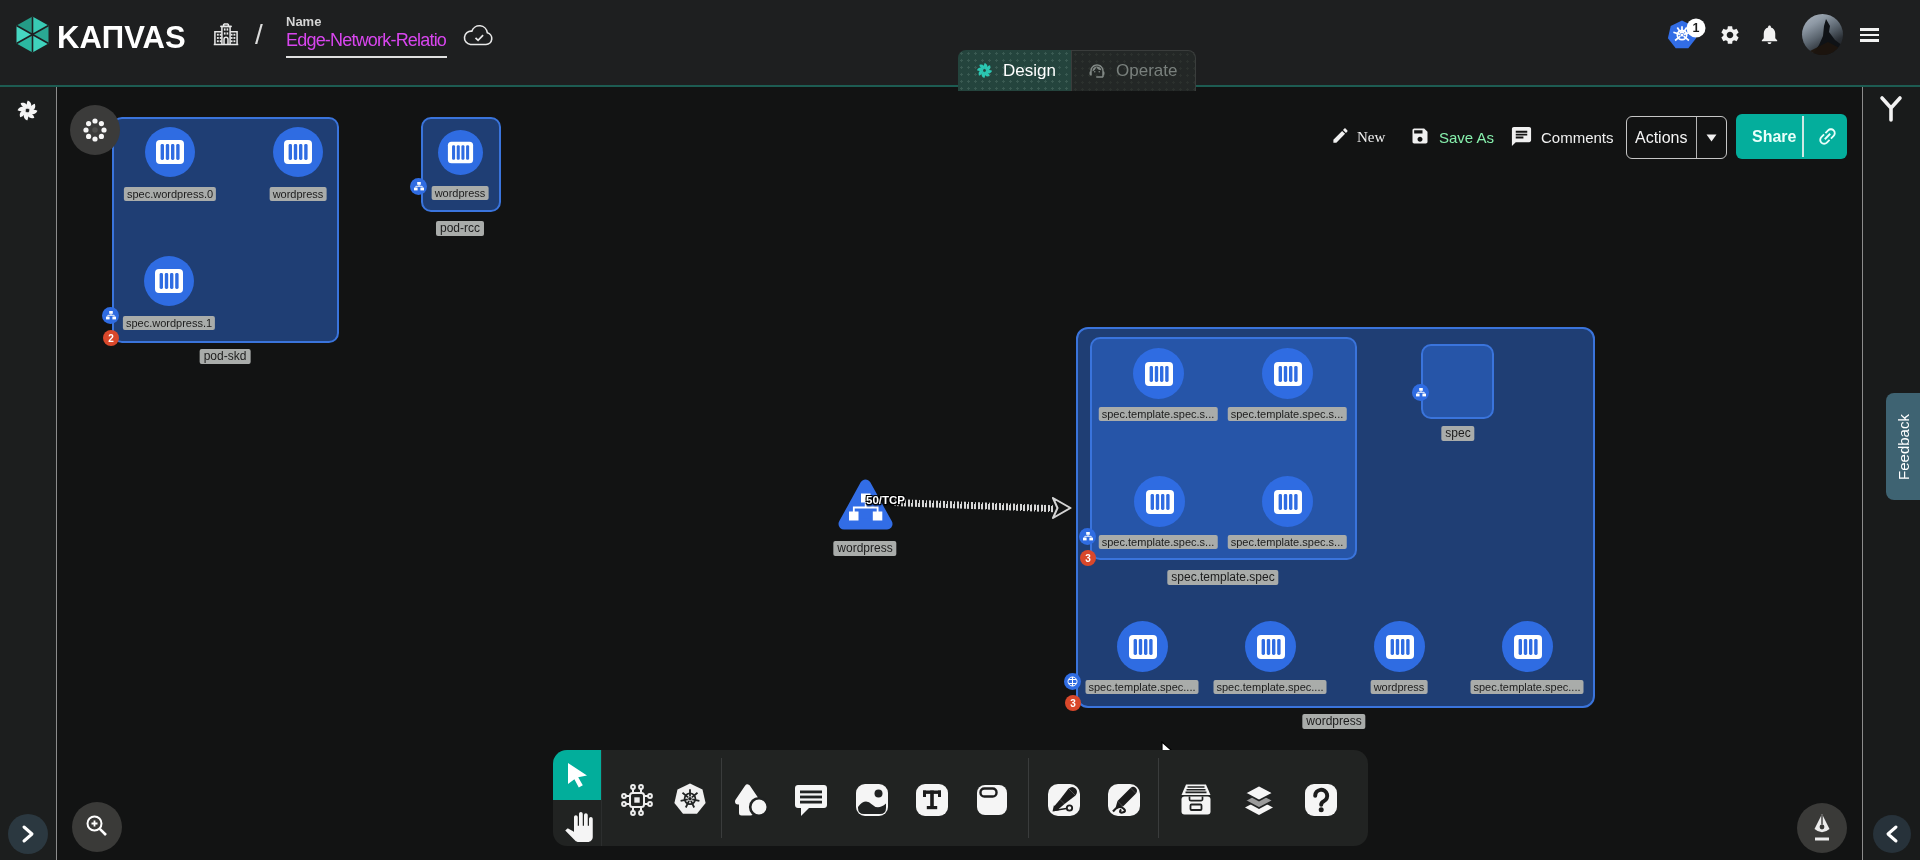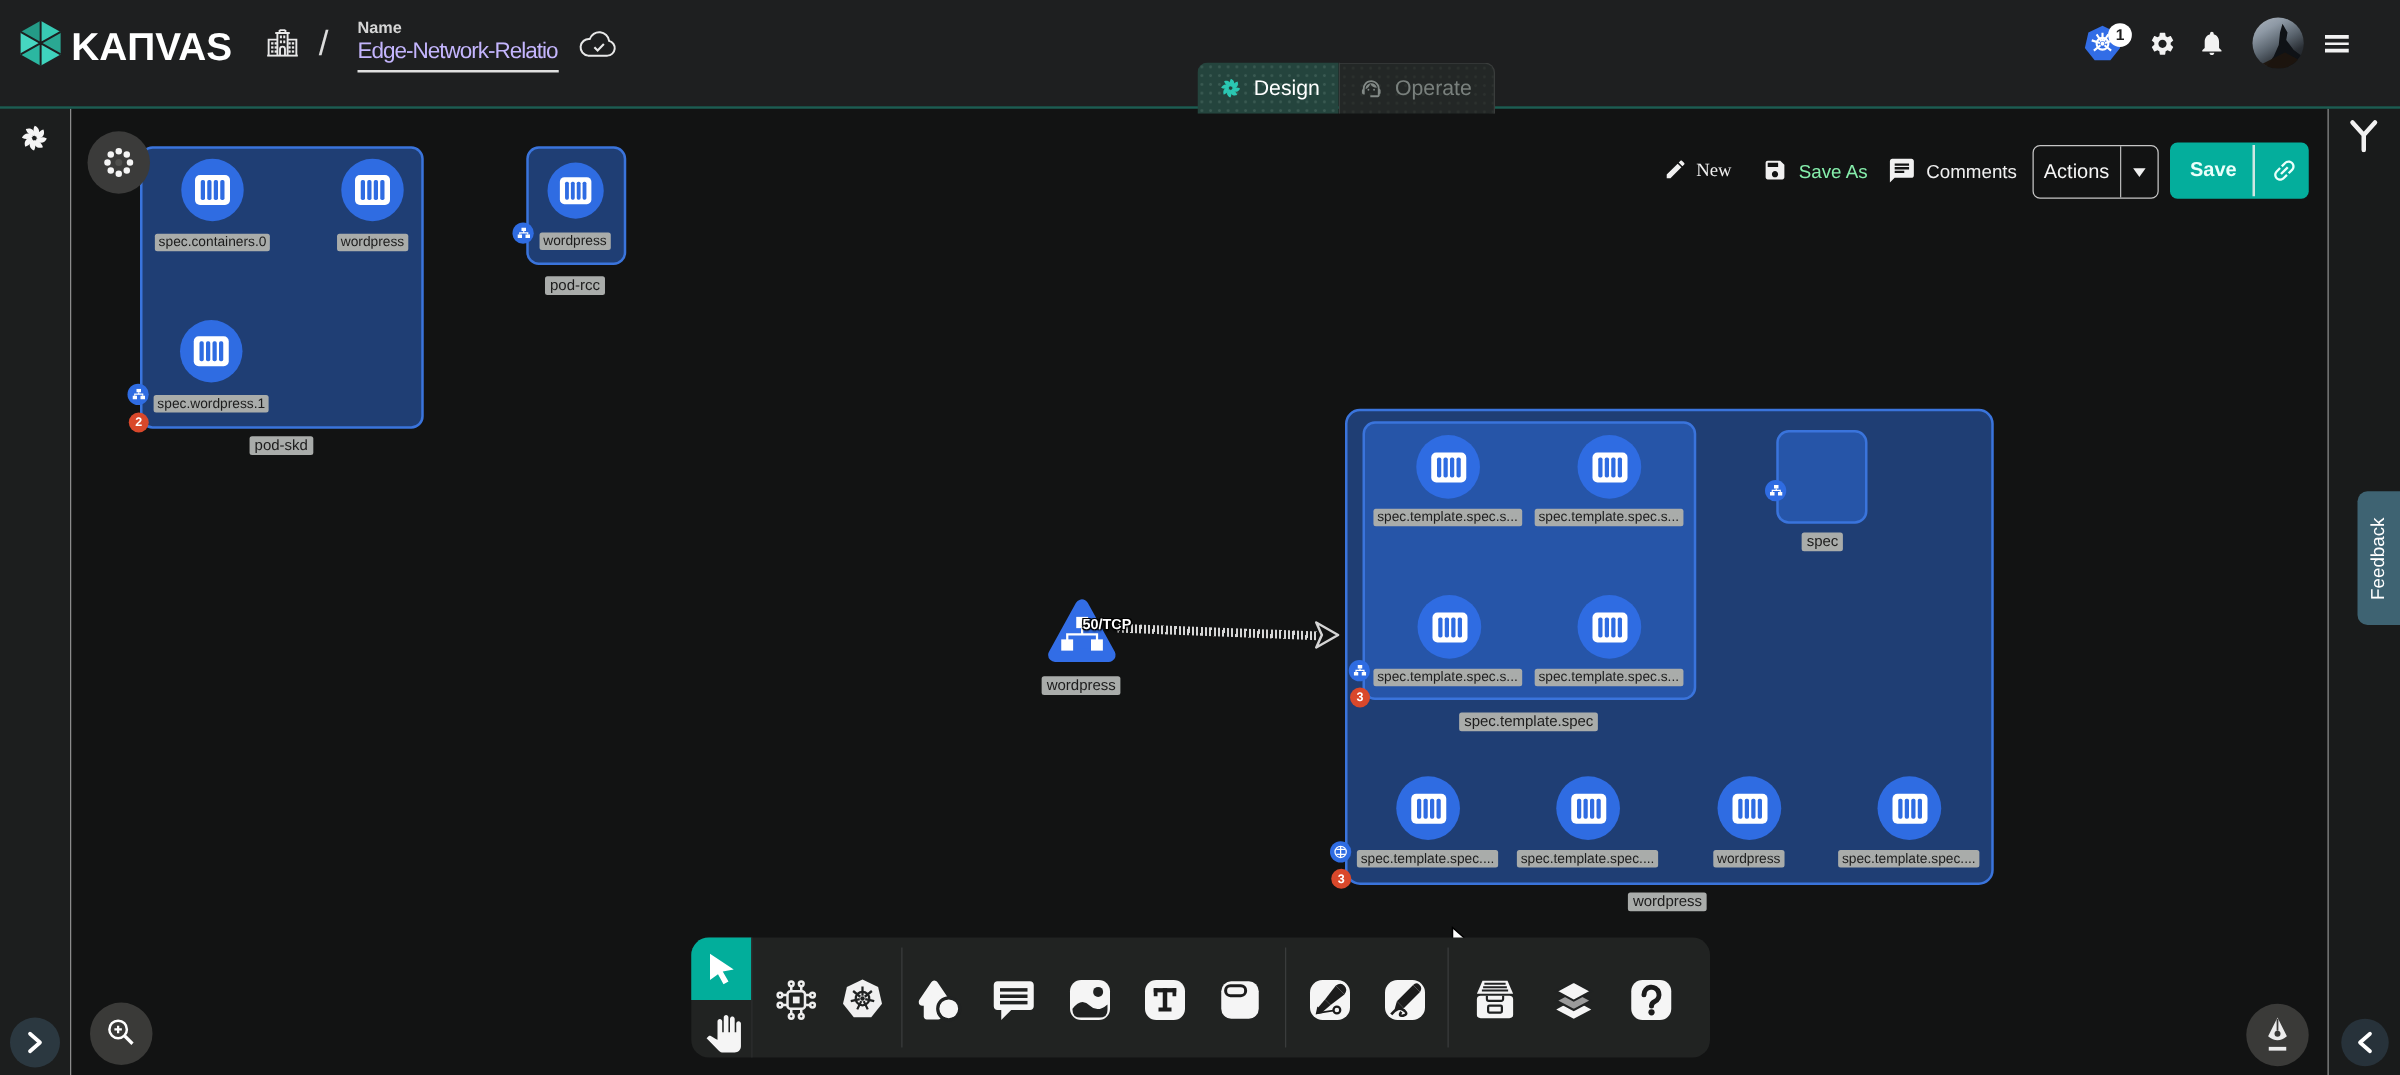--- a/index.html
+++ b/index.html
@@ -63,21 +63,21 @@
       <rect x="16" y="17.4" width="1.6" height="1.6"></rect>
         <rect x="18.4" y="17.4" width="1.6" height="1.6"></rect>
       <rect x="10.2" y="7.2" width="1.4" height="1.9"></rect>
         <rect x="12.5" y="7.2" width="1.4" height="1.9"></rect>
       <rect x="10.2" y="10.6" width="1.4" height="1.9"></rect>
         <rect x="12.5" y="10.6" width="1.4" height="1.9"></rect>
     </g>
   </svg>
   <div class="abs" style="left:255px;top:19px;color:#dcdcdc;font-size:28px;font-weight:300;">/</div>
   <div class="abs" style="left:286px;top:14px;color:#d5d5d5;font-size:13px;font-weight:bold;">Name</div>
-  <div class="abs" style="left:286px;top:30px;color:#c4b5fd;font-size:18px;letter-spacing:-0.8px;width:163px;overflow:hidden;white-space:nowrap;">Edge-Network-Relatio</div>
+  <div class="abs" style="left:286px;top:30px;color:#d946ef;font-size:18px;letter-spacing:-0.8px;width:163px;overflow:hidden;white-space:nowrap;">Edge-Network-Relatio</div>
   <div class="abs" style="left:286px;top:56px;width:161px;height:2px;background:#e0e0e0;"></div>
   <svg class="abs" style="left:462px;top:24px;" width="32" height="24" viewBox="0 0 32 24" fill="none" stroke="#e8e8e8" stroke-width="1.6">
     <path d="M8.5 20.5 H24 a6 6 0 0 0 1.3-11.8 A8 8 0 0 0 9.8 7.2 A5.7 5.7 0 0 0 8.5 20.5 Z"></path>
     <path d="M13.5 13.8 l2.6 2.6 5-5.2" stroke-width="1.7"></path>
   </svg>
 
   <svg class="abs" style="left:1665px;top:17px;" width="42" height="38" viewBox="0 0 42 38">
     <polygon points="17.0,3.5 28.3,9.0 31.1,21.3 23.3,31.2 10.7,31.2 2.9,21.3 5.7,9.0" fill="#326de6"></polygon>
     <g stroke="#fff" stroke-width="1.7" fill="none">
       <circle cx="17" cy="18" r="4.7"></circle>
@@ -143,21 +143,21 @@
   </svg>
   <div class="abs" style="left:1541px;top:129px;color:#f0f0f0;font-size:15px;">Comments</div>
   <div class="abs" style="left:1626px;top:116px;width:101px;height:43px;border:1px solid #c6c6c6;border-radius:6px;">
     <span style="position:absolute;left:8px;top:12px;color:#f5f5f5;font-size:16px;">Actions</span>
     <div style="position:absolute;left:69px;top:0;width:1px;height:41px;background:#b5b5b5;"></div>
     <svg style="position:absolute;left:79px;top:17px;" width="11" height="8" viewBox="0 0 11 8">
         <polygon points="0.5,0.5 10.5,0.5 5.5,7.5" fill="#f0f0f0"></polygon>
       </svg>
   </div>
   <div class="abs" style="left:1736px;top:114px;width:111px;height:45px;border-radius:6px;background:#04ae9c;">
-    <span style="position:absolute;left:16px;top:14px;color:#eafffa;font-size:16px;font-weight:bold;">Save</span>
+    <span style="position:absolute;left:16px;top:14px;color:#eafffa;font-size:16px;font-weight:bold;">Share</span>
     <div style="position:absolute;left:66px;top:2px;width:1.5px;height:41px;background:#cfe8e3;"></div>
     <svg style="position:absolute;left:80px;top:11px;" width="23" height="23" viewBox="0 0 24 24" fill="#eafffa">
       <g transform="rotate(-45 12 12)">
           <path d="M3.9 12c0-1.71 1.39-3.1 3.1-3.1h4V7H7c-2.76 0-5 2.24-5 5s2.24 5 5 5h4v-1.9H7c-1.71 0-3.1-1.39-3.1-3.1zM8 13h8v-2H8v2zm9-6h-4v1.9h4c1.71 0 3.1 1.39 3.1 3.1s-1.39 3.1-3.1 3.1h-4V17h4c2.76 0 5-2.24 5-5s-2.24-5-5-5z"></path>
         </g>
     </svg>
   </div>
 
   <svg class="abs" style="left:1878px;top:95px;" width="26" height="27" viewBox="0 0 26 27" stroke="#f2f2f2" stroke-width="3.6" fill="none" stroke-linecap="round">
     <path d="M4 3 L13 13 M22 3 L13 13 M13 13 L13 25"></path>
@@ -219,21 +219,21 @@
     <svg width="30" height="30" viewBox="0 0 30 30">
         <rect x="1" y="3" width="28" height="24" rx="4" fill="#fff"></rect>
         <g fill="#2f6ce2">
           <rect x="5.6" y="7" width="3.4" height="16" rx="1.4"></rect>
           <rect x="10.8" y="7" width="3.4" height="16" rx="1.4"></rect>
           <rect x="16" y="7" width="3.4" height="16" rx="1.4"></rect>
           <rect x="21.2" y="7" width="3.4" height="16" rx="1.4"></rect>
         </g>
       </svg>
   </div>
-  <div class="lbl" style="left:170px;top:187px;">spec.containers.0</div>
+  <div class="lbl" style="left:170px;top:187px;">spec.wordpress.0</div>
   <div class="lbl" style="left:298px;top:187px;">wordpress</div>
   <div class="lbl" style="left:169px;top:316px;">spec.wordpress.1</div>
   <div class="lbl lbl2" style="left:225px;top:349px;">pod-skd</div>
   <div class="pin" style="left:102px;top:307px;">
     <svg width="10" height="9" viewBox="0 0 10 9">
         <g fill="#fff">
           <rect x="3.2" y="0" width="3.6" height="2.8"></rect>
           <rect x="0" y="5.6" width="3.6" height="2.8"></rect>
           <rect x="6.4" y="5.6" width="3.6" height="2.8"></rect>
         </g>

